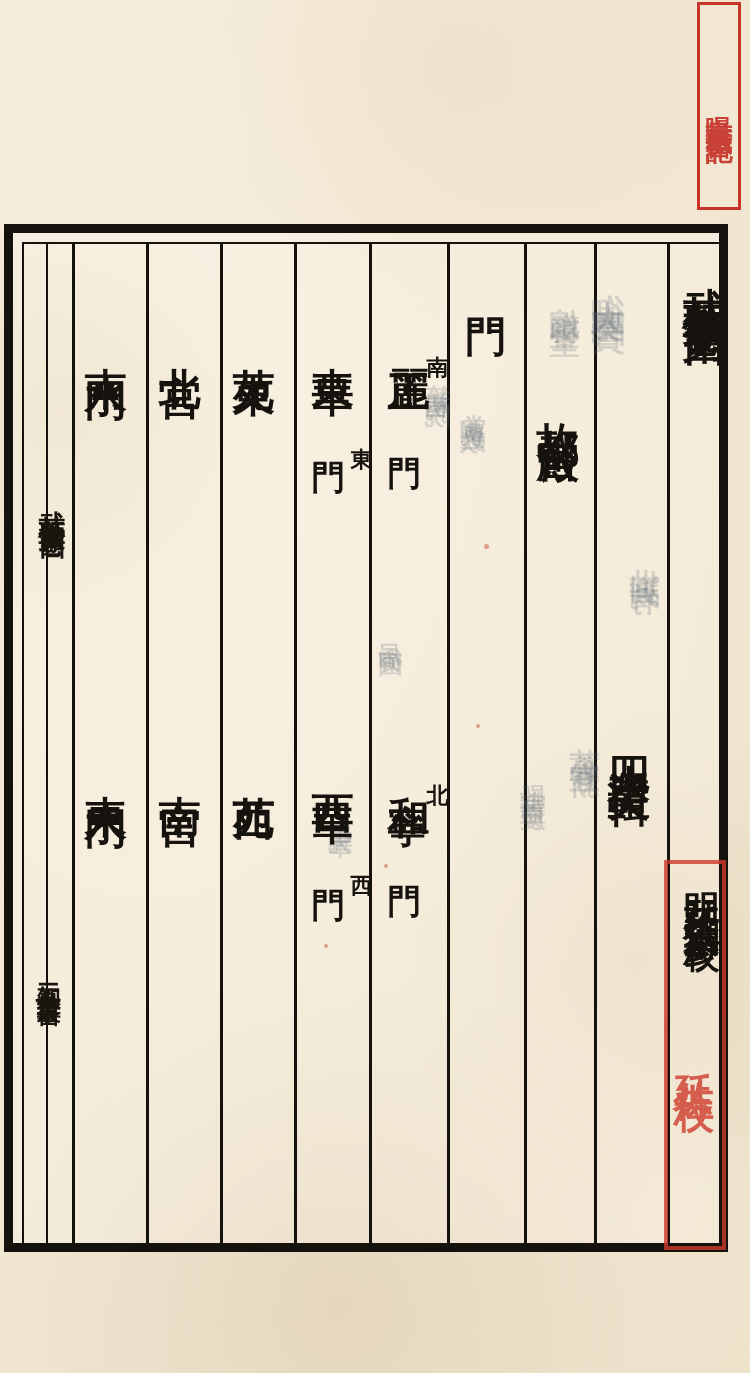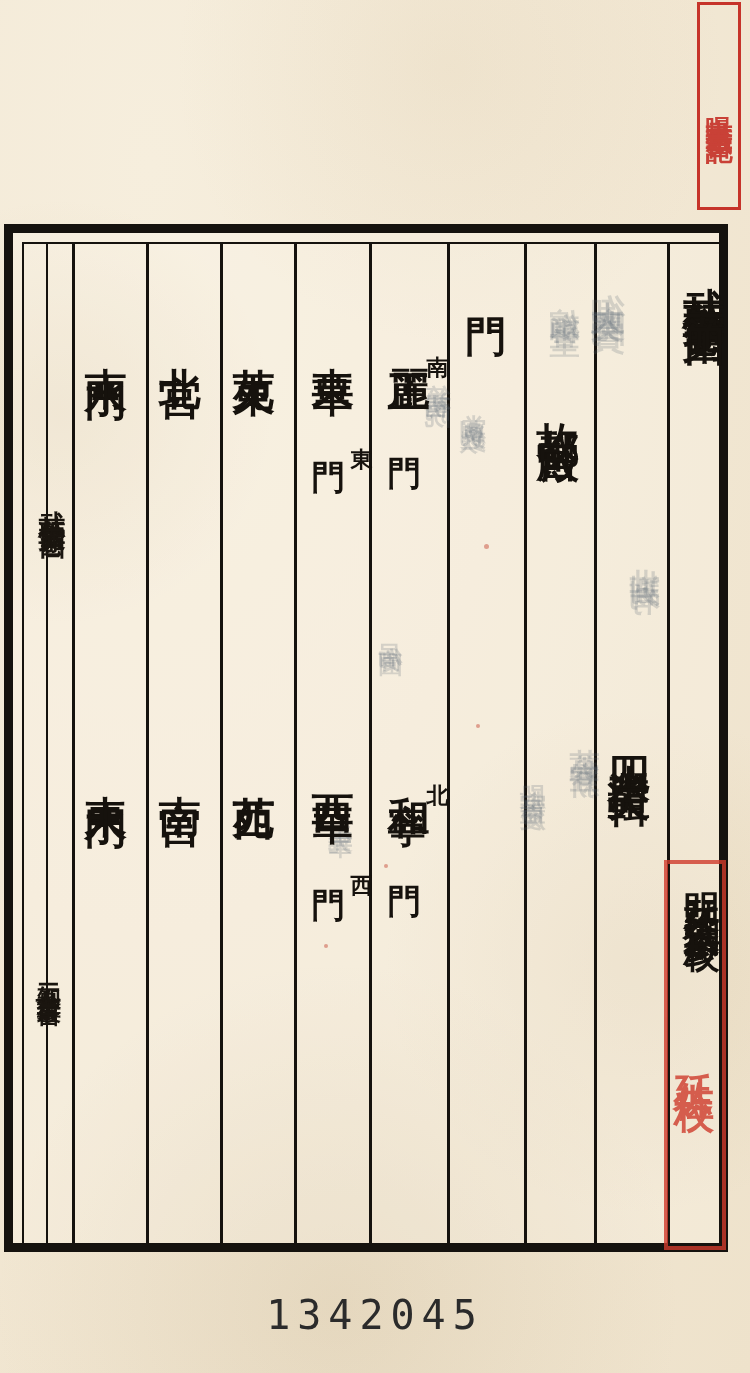--- a/index.html
+++ b/index.html
@@ -263,14 +263,13 @@
         <span class="pgnum">二</span><span>知不足齋叢書</span>
       </div>
 
     </div>
   </div>
 
   <div id="side-seal">
     <span class="s-text">延佐校</span>
   </div>
 
-  <div id="accession">1342045</div>
 </div>
 
 </body></html>

